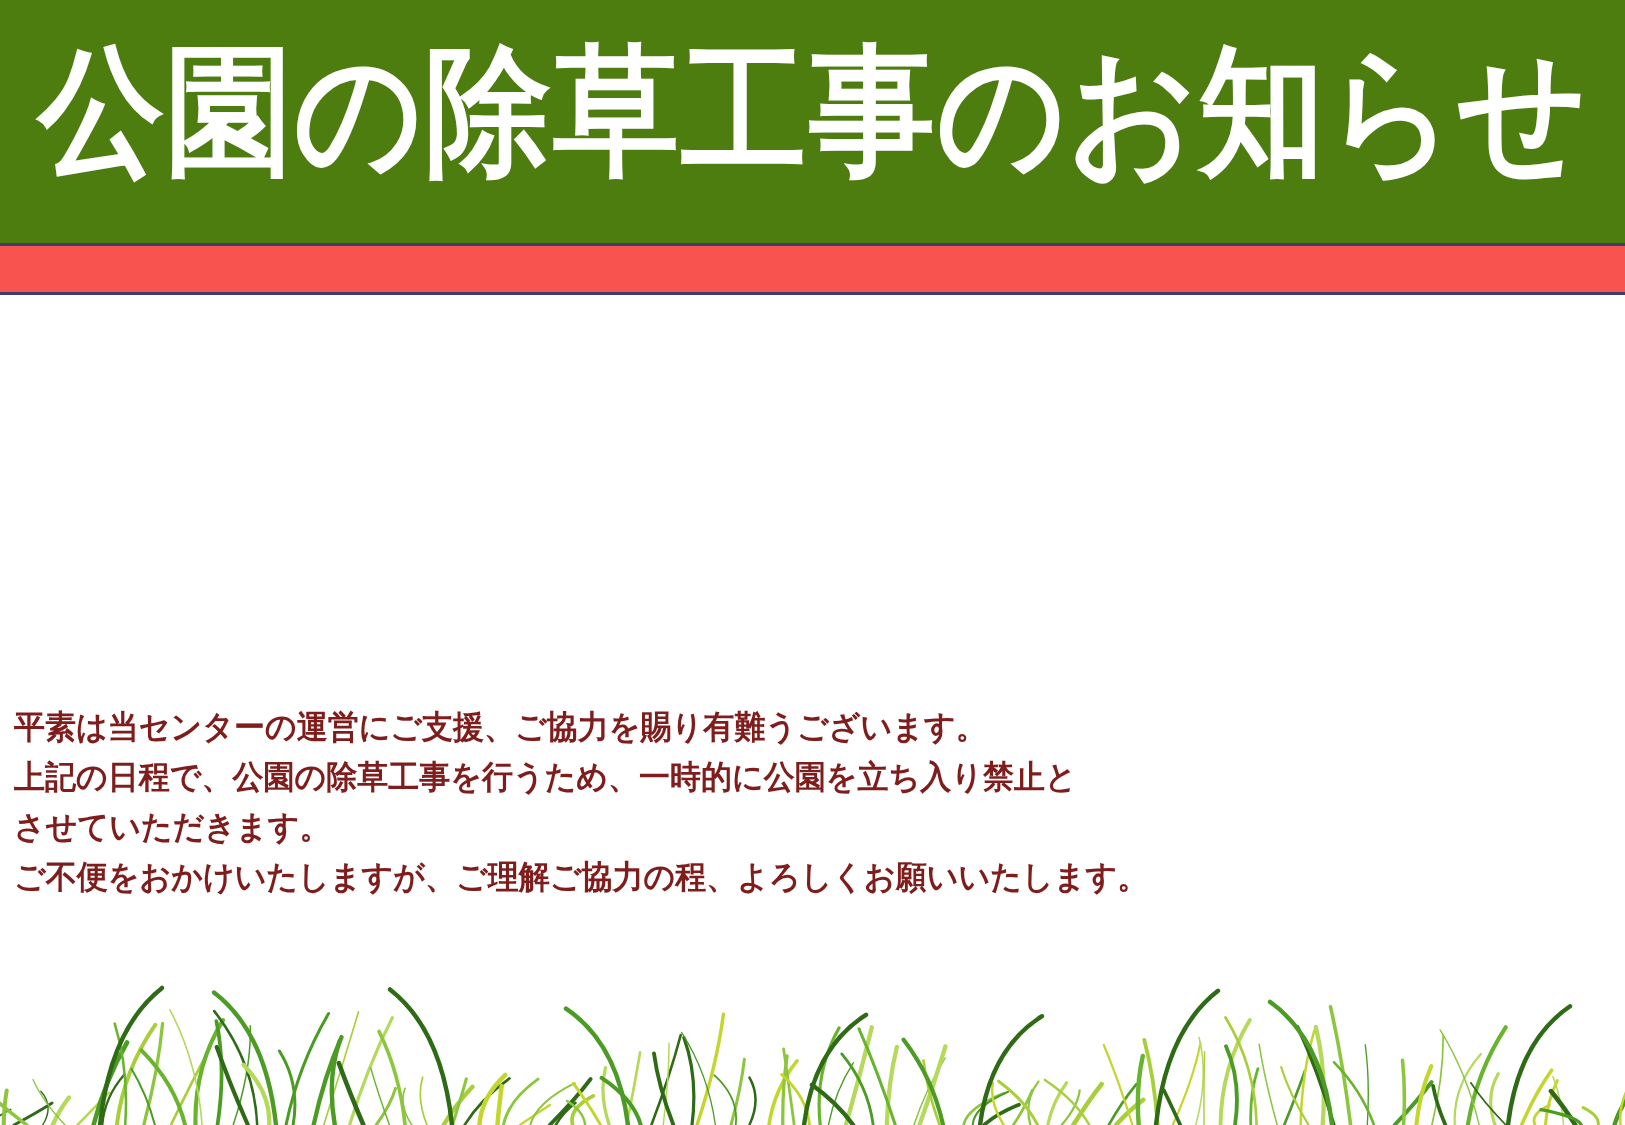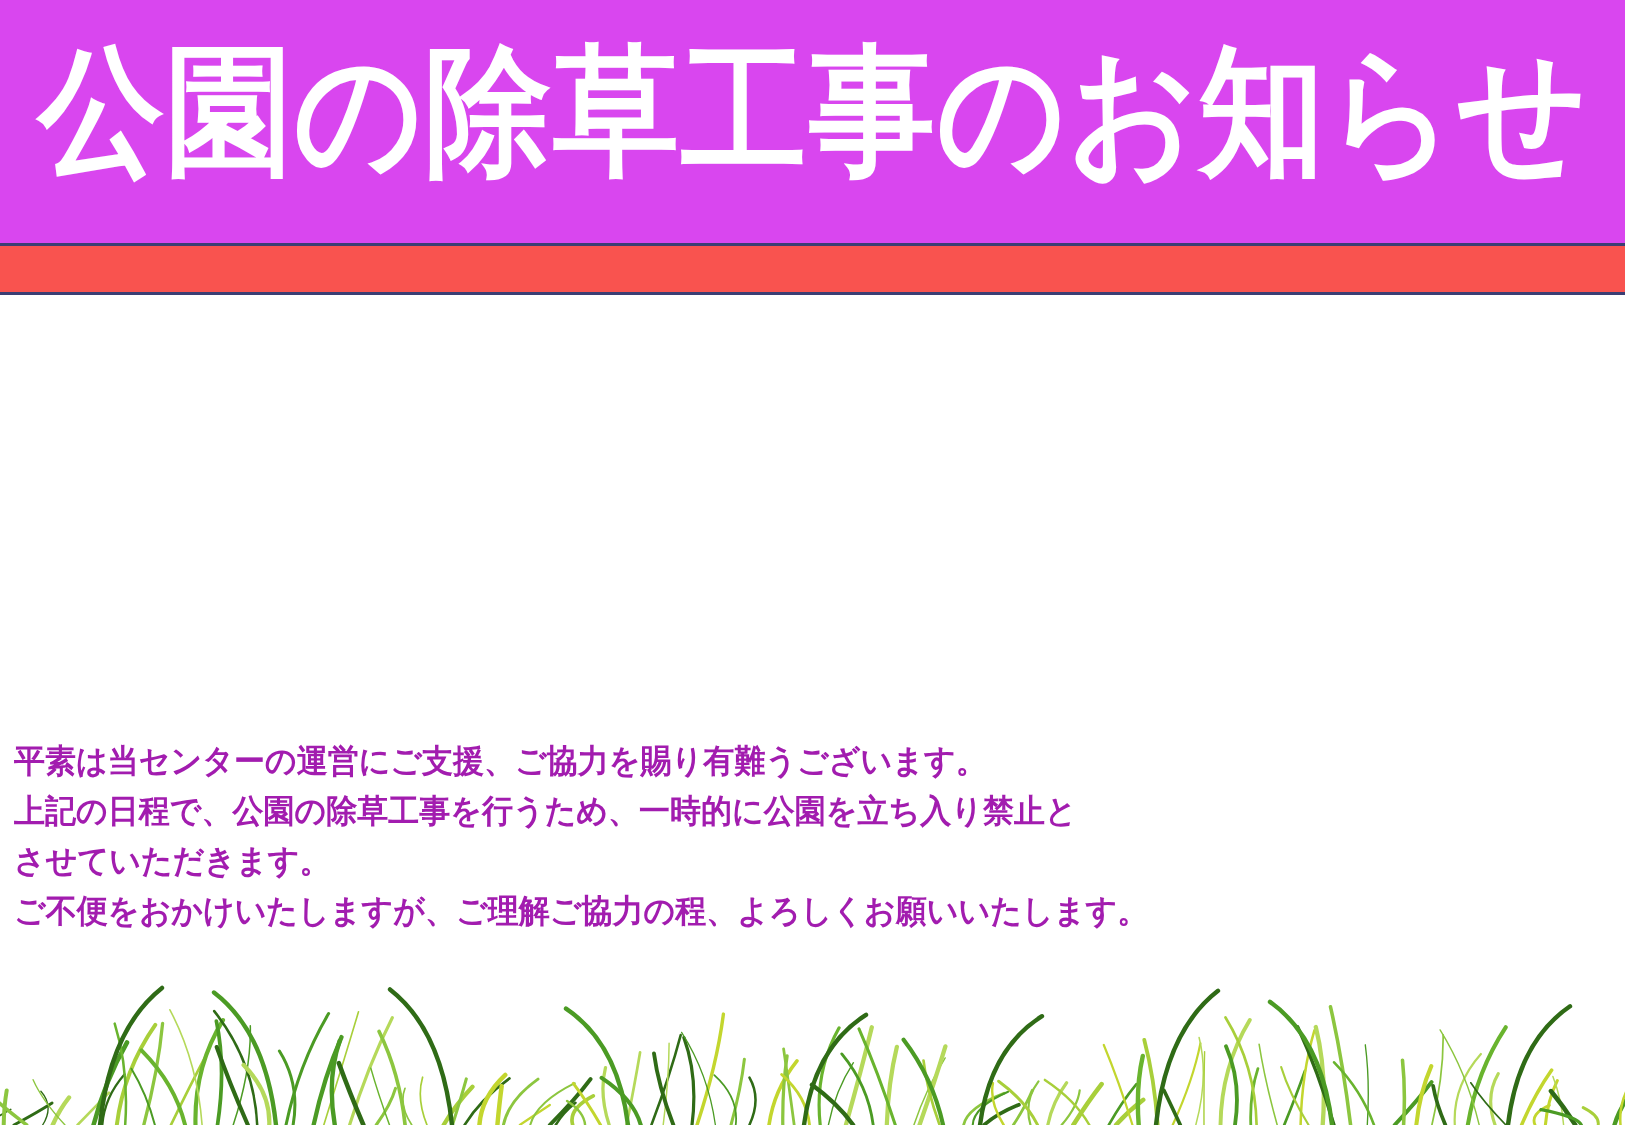--- a/index.html
+++ b/index.html
@@ -15,21 +15,21 @@
     font-family: "Liberation Sans", "DejaVu Sans", sans-serif;
   }
 
   
   .header-banner {
     position: absolute;
     left: 0;
     top: 0;
     width: 1625px;
     height: 243px;
-    background: #d946ef;
+    background: #4d7c0f;
     box-sizing: border-box;
   }
   .header-title {
     position: absolute;
     left: 38px;
     top: 28px;
     width: 1560px;
     color: #ffffff;
     font-family: "DejaVu Sans", "Liberation Sans", sans-serif;
     font-size: 126px;
@@ -99,23 +99,23 @@
     height: 7px;
     background: #ee1111;
   }
   .headline-underline.line-1 { width: 1440px; }
   .headline-underline.line-2 { width: 1468px; }
 
   
   .body-block {
     position: absolute;
     left: 14px;
-    top: 734px;
+    top: 700px;
     width: 1600px;
-    color: #a21caf;
+    color: #7f1d1d;
     font-family: "DejaVu Sans", "Liberation Sans", sans-serif;
     font-size: 31px;
     line-height: 50px;
     font-weight: 700;
     letter-spacing: 0px;
   }
   .body-line {
     white-space: nowrap;
     transform: scaleY(1.05);
     transform-origin: left top;

